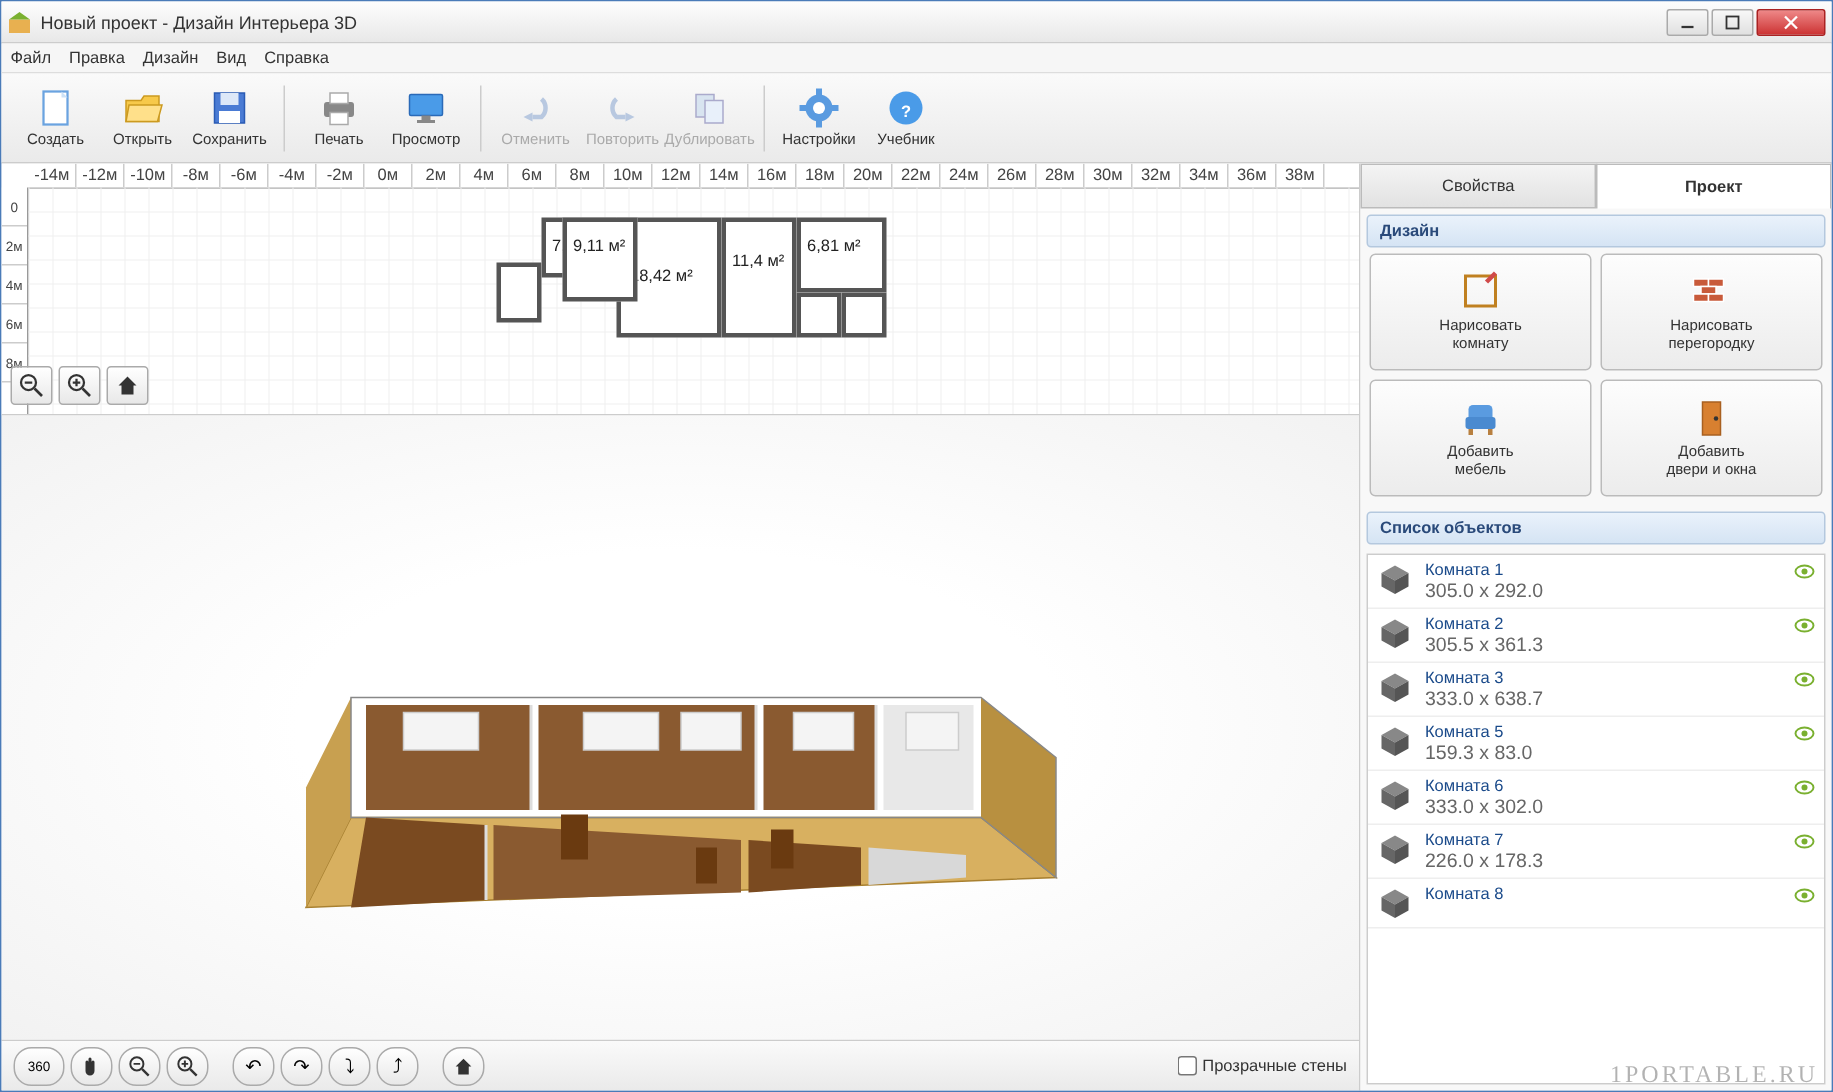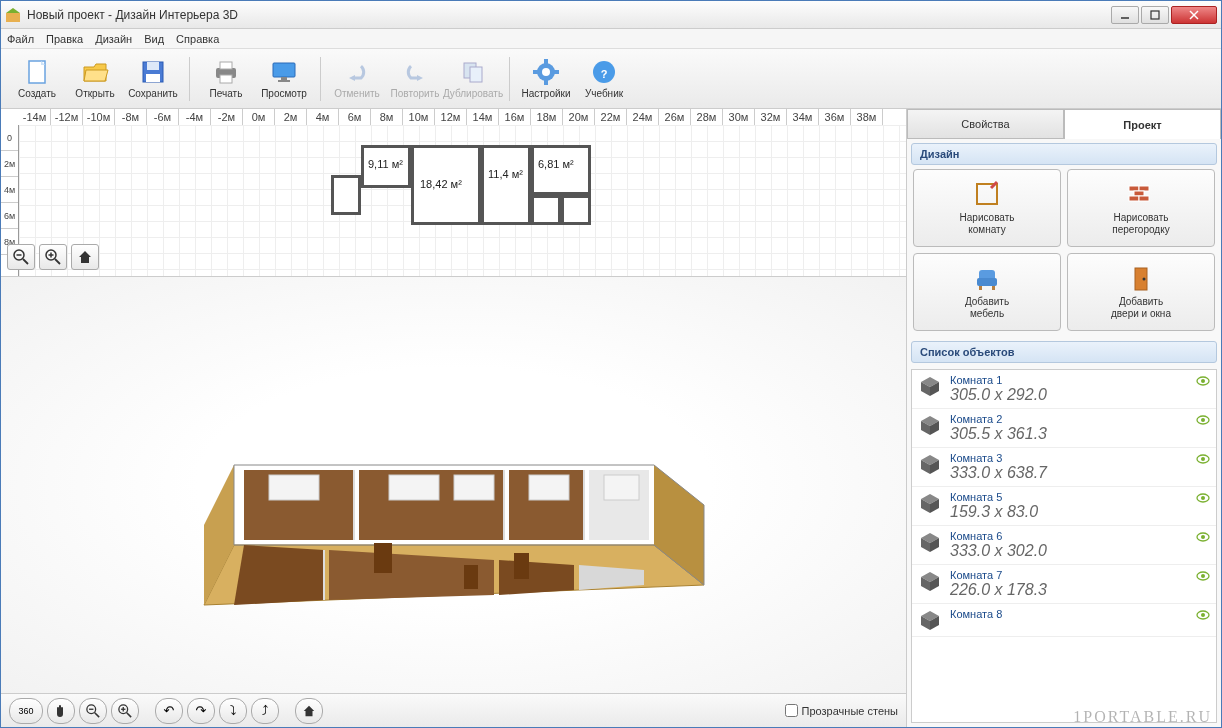--- a/index.html
+++ b/index.html
@@ -44,21 +44,21 @@
 .section-hdr { background: linear-gradient(#eaf2fb,#d5e4f4); border: 1px solid #b4c8de; padding: 4px 8px; color: #2a4a7a; font-weight: bold; margin: 4px; border-radius: 3px; }
 .design-grid { display: grid; grid-template-columns: 1fr 1fr; gap: 6px; padding: 0 6px 6px; }
 .dcard { border: 1px solid #bbb; border-radius: 4px; background: linear-gradient(#fdfdfd,#ececec); display: flex; flex-direction: column; align-items: center; justify-content: center; padding: 4px 4px; cursor: pointer; height: 78px; }
 .dcard .dico { width: 28px; height: 28px; margin-bottom: 4px; }
 .dcard .dlbl { font-size: 10px; color: #333; text-align: center; line-height: 1.2; }
 .objlist { flex: 1; overflow-y: auto; margin: 2px 4px 4px; border: 1px solid #ccc; background: #fff; }
 .objitem { display: flex; align-items: flex-start; padding: 4px 6px; border-bottom: 1px solid #eee; cursor: pointer; }
 .objico { width: 24px; height: 24px; margin-right: 8px; flex-shrink: 0; }
 .objtxt { flex: 1; }
 .objname { color: #1a4a8a; font-size: 11px; }
-.objdim { color: #666; font-size: 16px; font-style: italic; }
+.objdim { color: #666; font-size: 13px; }
 .eye { width: 14px; height: 14px; }
 .watermark { position: absolute; bottom: 2px; right: 10px; font-family: Georgia, serif; font-size: 16px; letter-spacing: 2px; color: rgba(0,0,0,0.3); pointer-events: none; }
 </style>
 </head>
 <body>
 
 <div class="window">
   <div class="titlebar">
     <svg class="appicon" viewBox="0 0 16 16">
         <rect x="1" y="6" width="14" height="9" fill="#e8b050"></rect>
@@ -224,21 +224,21 @@
             </div>
           <div class="room" style="left:50px;top:0;width:70px;height:80px">
               <span class="dim" style="left:6px;top:30px">18,42 м²</span>
             </div>
           <div class="room" style="left:120px;top:0;width:50px;height:80px">
               <span class="dim" style="left:4px;top:20px">11,4 м²</span>
             </div>
           <div class="room" style="left:170px;top:0;width:60px;height:50px">
               <span class="dim" style="left:4px;top:10px">6,81 м²</span>
             </div>
-          <div class="room" style="left:0;top:40;width:50px;height:43px">
+          <div class="room" style="left:14px;top:40;width:50px;height:56px">
               <span class="dim" style="left:4px;top:10px">9,11 м²</span>
             </div>
           <div class="room" style="left:170px;top:50px;width:30px;height:30px"></div>
           <div class="room" style="left:200px;top:50px;width:30px;height:30px"></div>
           <div class="room" style="left:-30px;top:30px;width:30px;height:40px"></div>
         </div>
         <div class="plan-tools">
           <div class="ptool">
               <svg width="16" height="16" viewBox="0 0 16 16">
                 <circle cx="6" cy="6" r="5" fill="none" stroke="#333" stroke-width="1.5"></circle>

